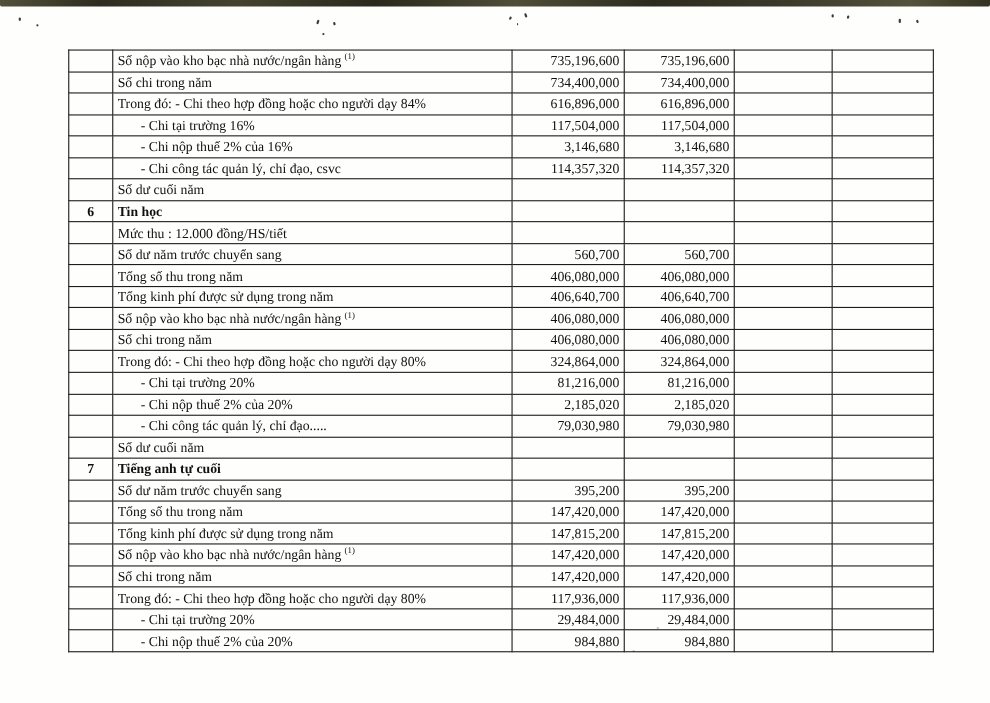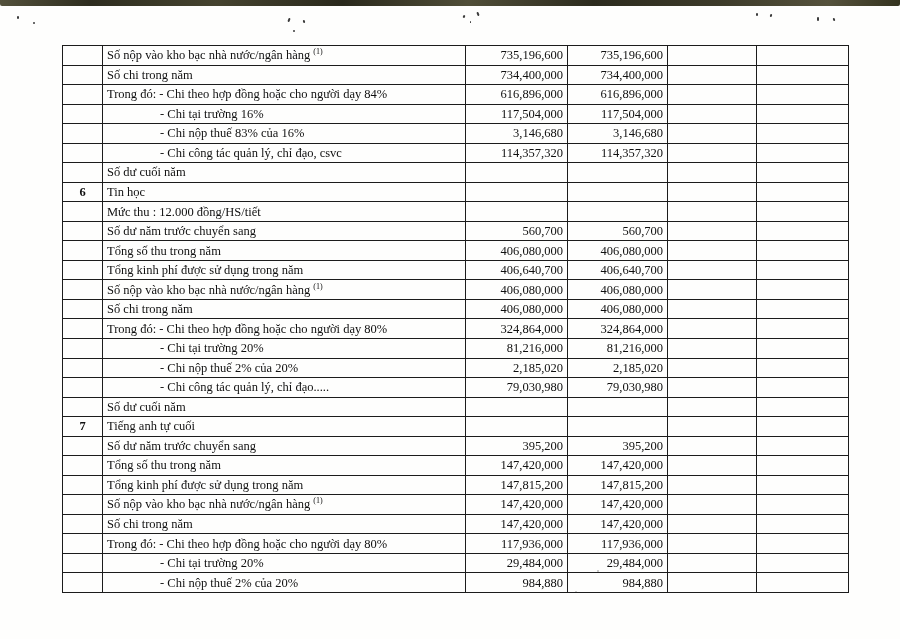--- a/index.html
+++ b/index.html
@@ -53,22 +53,22 @@
     padding: 0 3px;
     font-size: 12.5px;
     line-height: 16px;
     color: #101010;
     white-space: nowrap;
     overflow: hidden;
     vertical-align: middle;
   }
   td.c-num { text-align: center; font-weight: bold; }
   td.c-label { padding-left: 4px; }
-  td.c-label.indent { padding-left: 57px; }
-  td.c-label.section { font-weight: normal; }
+  td.c-label.indent { padding-left: 25px; }
+  td.c-label.section { font-weight: bold; }
   td.c-amt { text-align: right; padding-right: 4px; }
   td.c-label sup {
     font-size: 8px;
     line-height: 0;
     vertical-align: 5px;
     margin-left: 3px;
   }
 </style>
 </head>
 <body>
@@ -130,21 +130,21 @@
           <tr>
             <td class="c-num"></td>
             <td class="c-label indent"><span>- Chi tại trường 16%</span></td>
             <td class="c-amt">117,504,000</td>
             <td class="c-amt">117,504,000</td>
             <td class="c-amt"></td>
             <td class="c-amt"></td>
           </tr>
           <tr>
             <td class="c-num"></td>
-            <td class="c-label indent"><span>- Chi nộp thuế 83% của 16%</span></td>
+            <td class="c-label indent"><span>- Chi nộp thuế 2% của 16%</span></td>
             <td class="c-amt">3,146,680</td>
             <td class="c-amt">3,146,680</td>
             <td class="c-amt"></td>
             <td class="c-amt"></td>
           </tr>
           <tr>
             <td class="c-num"></td>
             <td class="c-label indent"><span>- Chi công tác quản lý, chỉ đạo, csvc</span></td>
             <td class="c-amt">114,357,320</td>
             <td class="c-amt">114,357,320</td>

